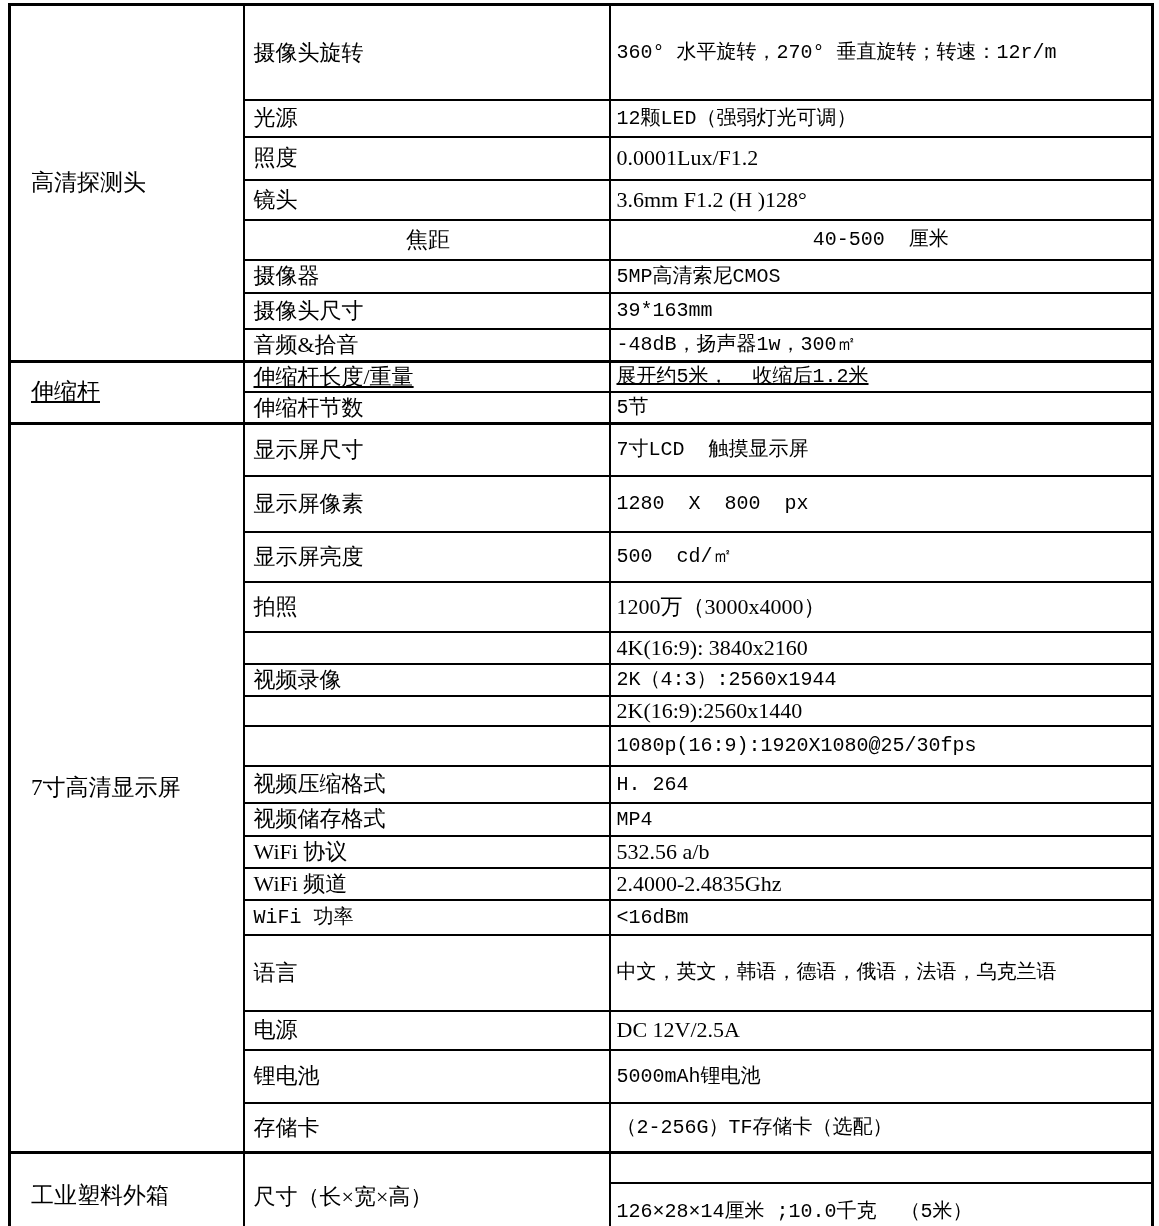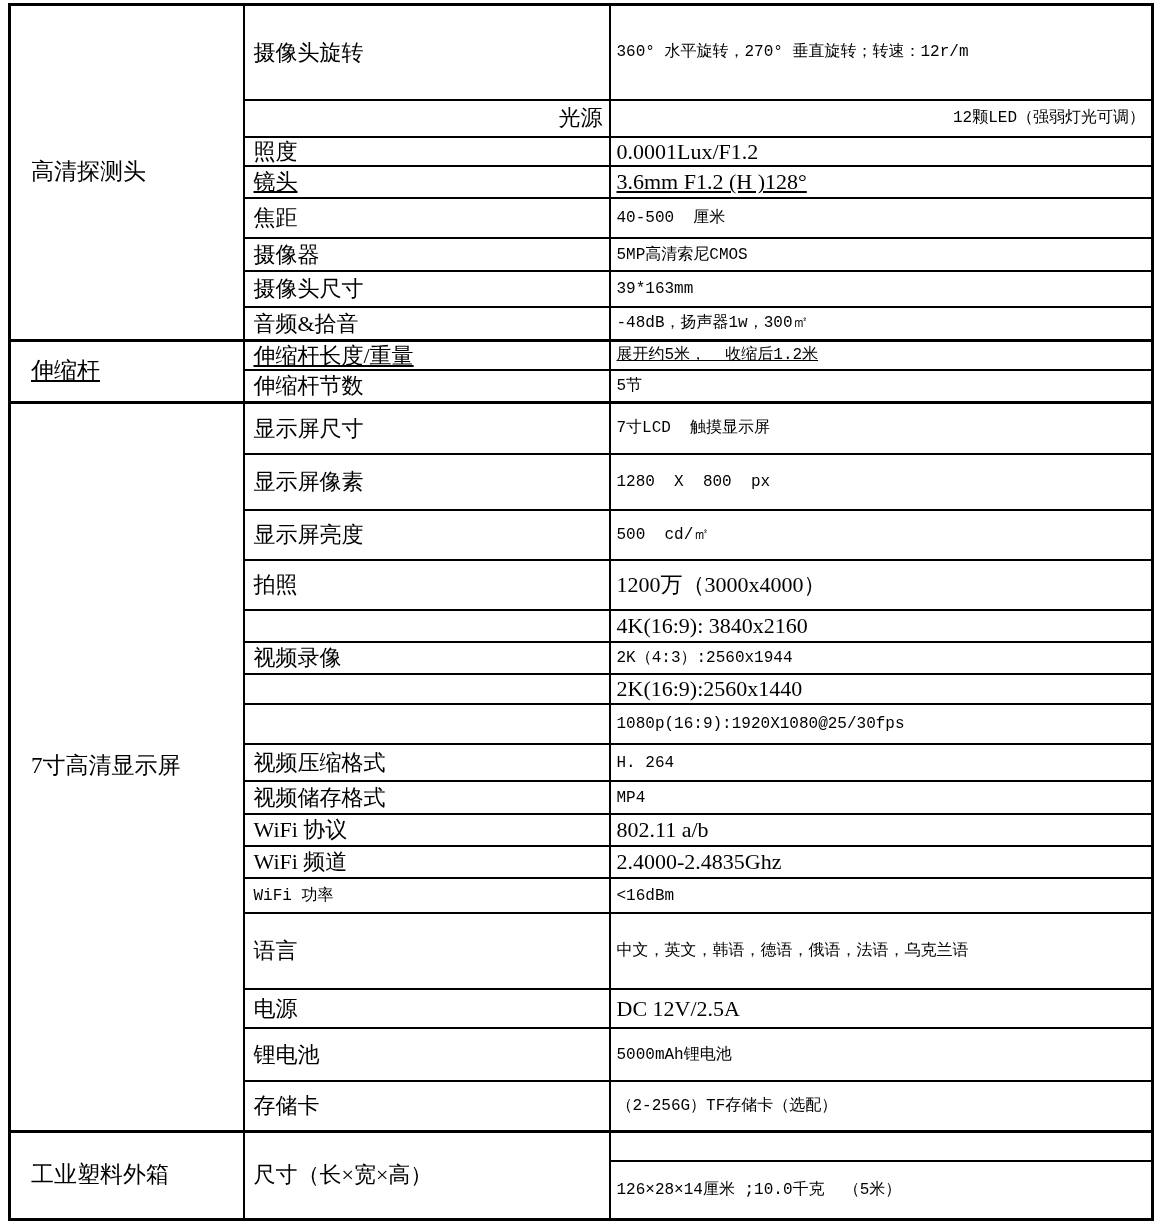--- a/index.html
+++ b/index.html
@@ -44,21 +44,21 @@
   }
   td.val {
     padding-left: 6px;
   }
   .f-serif {
     font-family: "Liberation Serif", "DejaVu Serif", serif;
     font-size: 22px;
   }
   .f-mono {
     font-family: "Liberation Mono", "DejaVu Sans Mono", monospace;
-    font-size: 16px;
+    font-size: 20px;
   }
   tr.section-start > td {
     border-top: 3px solid #000000;
   }
 </style>
 </head>
 <body>
 
 <div class="page">
   <table class="spec">
@@ -66,33 +66,33 @@
       <col style="width:234px">
       <col style="width:366px">
       <col style="width:543px">
     </colgroup>
     <tbody>
         <tr style="height: 95px;">
           <td class="cat" rowspan="8">高清探测头</td>
           <td class="lbl">摄像头旋转</td>
           <td class="val f-mono">360° 水平旋转，270° 垂直旋转；转速：12r/m</td>
         </tr>
-        <tr style="height: 37px; text-align: right;">
+        <tr style="height: 37px;">
           <td class="lbl">光源</td>
           <td class="val f-mono">12颗LED（强弱灯光可调）</td>
         </tr>
-        <tr style="height: 29px;">
+        <tr style="height: 43px;">
           <td class="lbl">照度</td>
           <td class="val f-serif">0.0001Lux/F1.2</td>
         </tr>
-        <tr style="height: 32px; text-decoration: underline;">
+        <tr style="height: 40px;">
           <td class="lbl">镜头</td>
           <td class="val f-serif">3.6mm F1.2 (H )128°</td>
         </tr>
-        <tr style="height: 40px;">
+        <tr style="height: 40px; text-align: center;">
           <td class="lbl">焦距</td>
           <td class="val f-mono">40-500  厘米</td>
         </tr>
         <tr style="height: 33px;">
           <td class="lbl">摄像器</td>
           <td class="val f-mono">5MP高清索尼CMOS</td>
         </tr>
         <tr style="height: 36px;">
           <td class="lbl">摄像头尺寸</td>
           <td class="val f-mono">39*163mm</td>
@@ -146,21 +146,21 @@
         <tr style="height: 37px;">
           <td class="lbl">视频压缩格式</td>
           <td class="val f-mono">H. 264</td>
         </tr>
         <tr style="height: 33px;">
           <td class="lbl">视频储存格式</td>
           <td class="val f-mono">MP4</td>
         </tr>
         <tr style="height: 32px;">
           <td class="lbl">WiFi 协议</td>
-          <td class="val f-serif">802.11 a/b</td>
+          <td class="val f-serif">532.56 a/b</td>
         </tr>
         <tr style="height: 32px;">
           <td class="lbl">WiFi 频道</td>
           <td class="val f-serif">2.4000-2.4835Ghz</td>
         </tr>
         <tr style="height: 35px;">
           <td class="lbl f-mono">WiFi 功率</td>
           <td class="val f-mono">&lt;16dBm</td>
         </tr>
         <tr style="height: 76px;">

